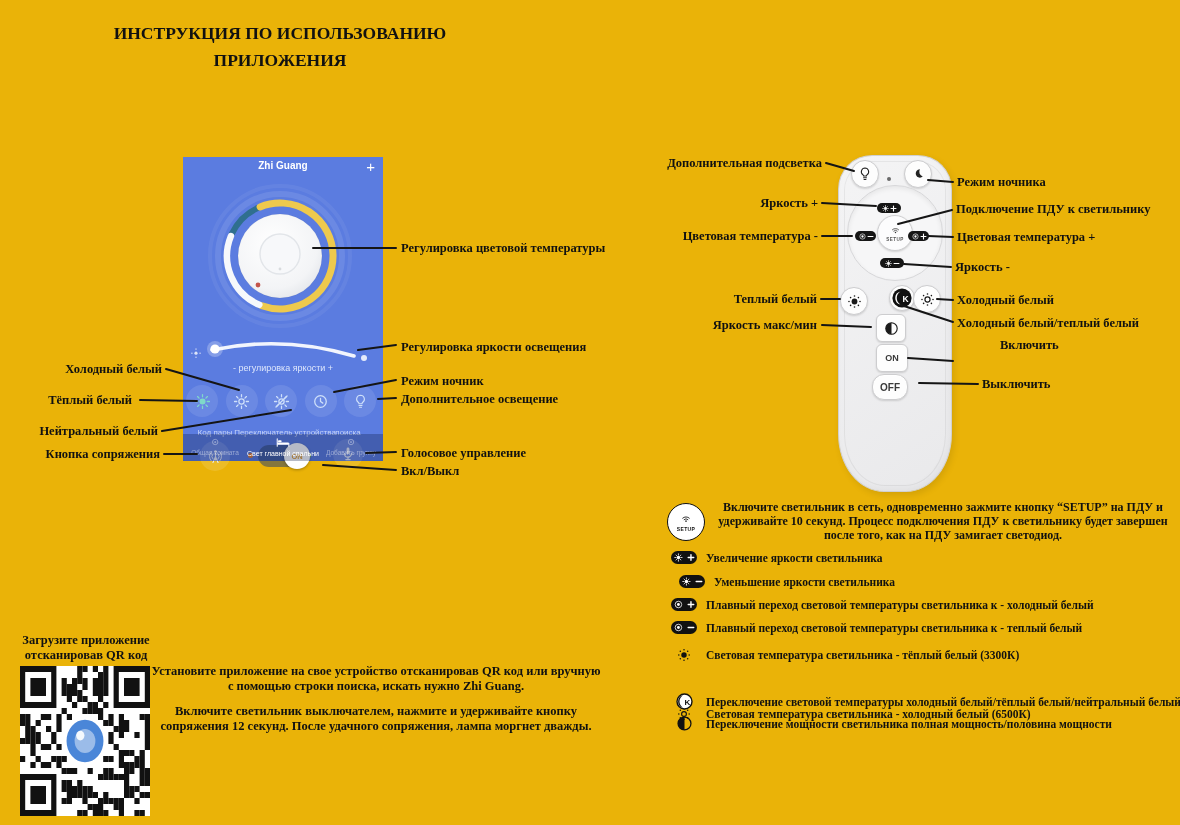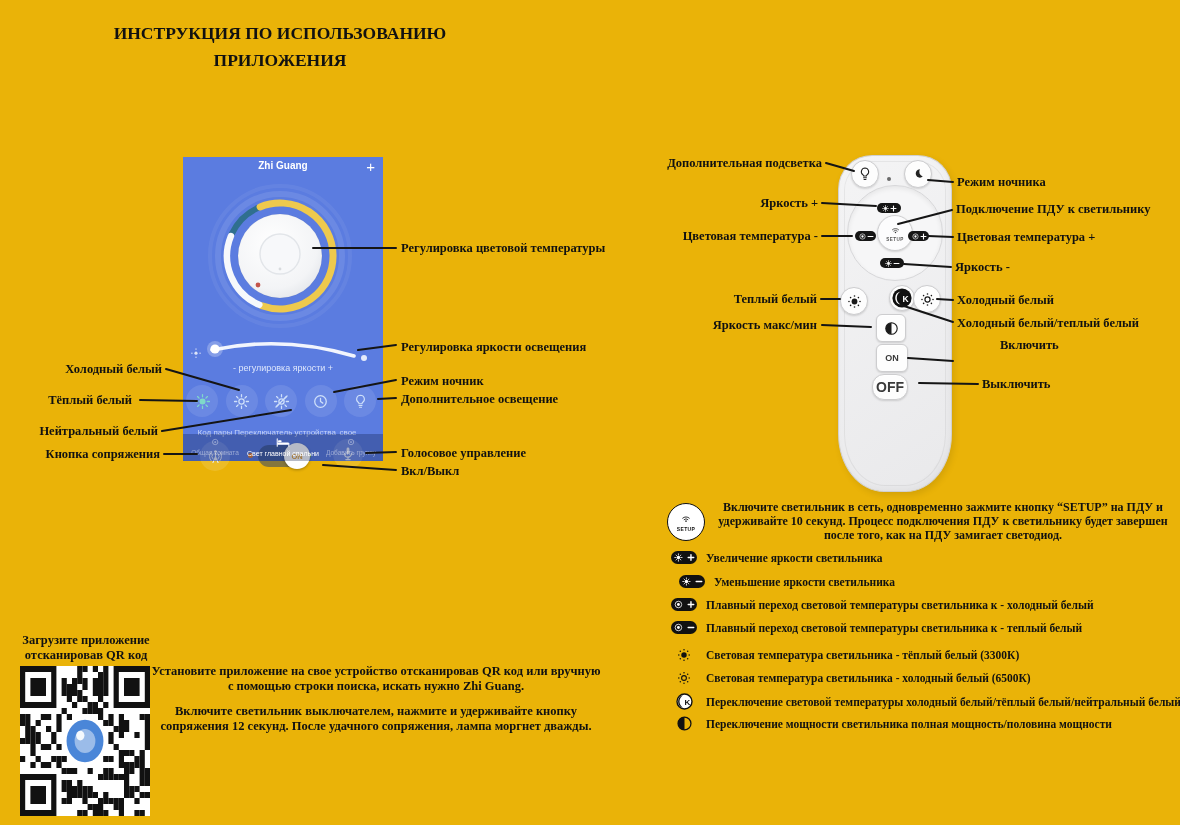--- a/index.html
+++ b/index.html
@@ -257,21 +257,21 @@
         </svg>
       </div>
     <div class="ph-ic" style="left:161px;">
         <svg width="17" height="17" style="color:#cfe0fa">
           <use href="#i-bulb"></use>
         </svg>
       </div>
 
     <span class="ph-row-lbl" style="left:32px;">Код пары</span>
     <span class="ph-row-lbl" style="left:102px;">Переключатель устройства</span>
-    <span class="ph-row-lbl" style="left:165px;">свое</span>
+    <span class="ph-row-lbl" style="left:165px;">поиска</span>
 
     <div class="ph-cbtn" style="left:17px;top:284px;">
         <svg width="19" height="19" style="color:#e8eefc">
           <use href="#i-antenna"></use>
         </svg>
       </div>
     <div class="ph-toggle-track"></div>
     <div class="dot" style="left:65px;top:296px;background:#e07f35;"></div>
     <div class="dot" style="left:123px;top:296px;background:#8bc34a;"></div>
     <div class="ph-toggle-knob">ON</div>
@@ -593,21 +593,21 @@
 
     <div class="rbtn rsq" style="left:37px;top:158px;width:28px;height:26px;">
         <svg width="15" height="15" style="color:#1a1a1a">
           <use href="#i-half"></use>
         </svg>
       </div>
     <div class="rbtn rsq" style="left:37px;top:188px;width:30px;height:26px;">
         <span class="onoff">ON</span>
       </div>
     <div class="rbtn" style="left:33px;top:218px;width:34px;height:24px;border-radius:12px;">
-        <span class="onoff" style="font-size:14px;">OFF</span>
+        <span class="onoff" style="font-size:10px;">OFF</span>
       </div>
   </div>
 
   <div class="lbl ra" style="left:822px;top:156px;">Дополнительная подсветка</div>
   <div class="lbl" style="left:957px;top:175px;">Режим ночника</div>
   <div class="lbl ra" style="left:818px;top:196px;">Яркость +</div>
   <div class="lbl" style="left:956px;top:202px;">Подключение ПДУ к светильнику</div>
   <div class="lbl ra" style="left:818px;top:229px;">Цветовая температура -</div>
   <div class="lbl" style="left:957px;top:230px;">Цветовая температура +</div>
   <div class="lbl" style="left:955px;top:260px;">Яркость -</div>
@@ -675,21 +675,21 @@
     <span class="lg-txt">Плавный переход световой температуры светильника к - холодный белый</span>
   </div>
   <div class="lg-row" style="left:668px;top:647px;">
     <span class="lg-ic">
         <svg width="16" height="16" style="color:#111">
           <use href="#i-sun-dot-filled"></use>
         </svg>
       </span>
     <span class="lg-txt">Световая температура светильника - тёплый белый (3300К)</span>
   </div>
-  <div class="lg-row" style="left:668px;top:670px;">
+  <div class="lg-row" style="left:668px;top:706px;">
     <span class="lg-ic">
         <svg width="16" height="16" style="color:#111">
           <use href="#i-sun-dot-outline"></use>
         </svg>
       </span>
     <span class="lg-txt">Световая температура светильника - холодный белый (6500К)</span>
   </div>
   <div class="lg-row" style="left:668px;top:693px;">
     <span class="lg-ic">
       <svg width="17" height="17" viewBox="0 0 17 17">

